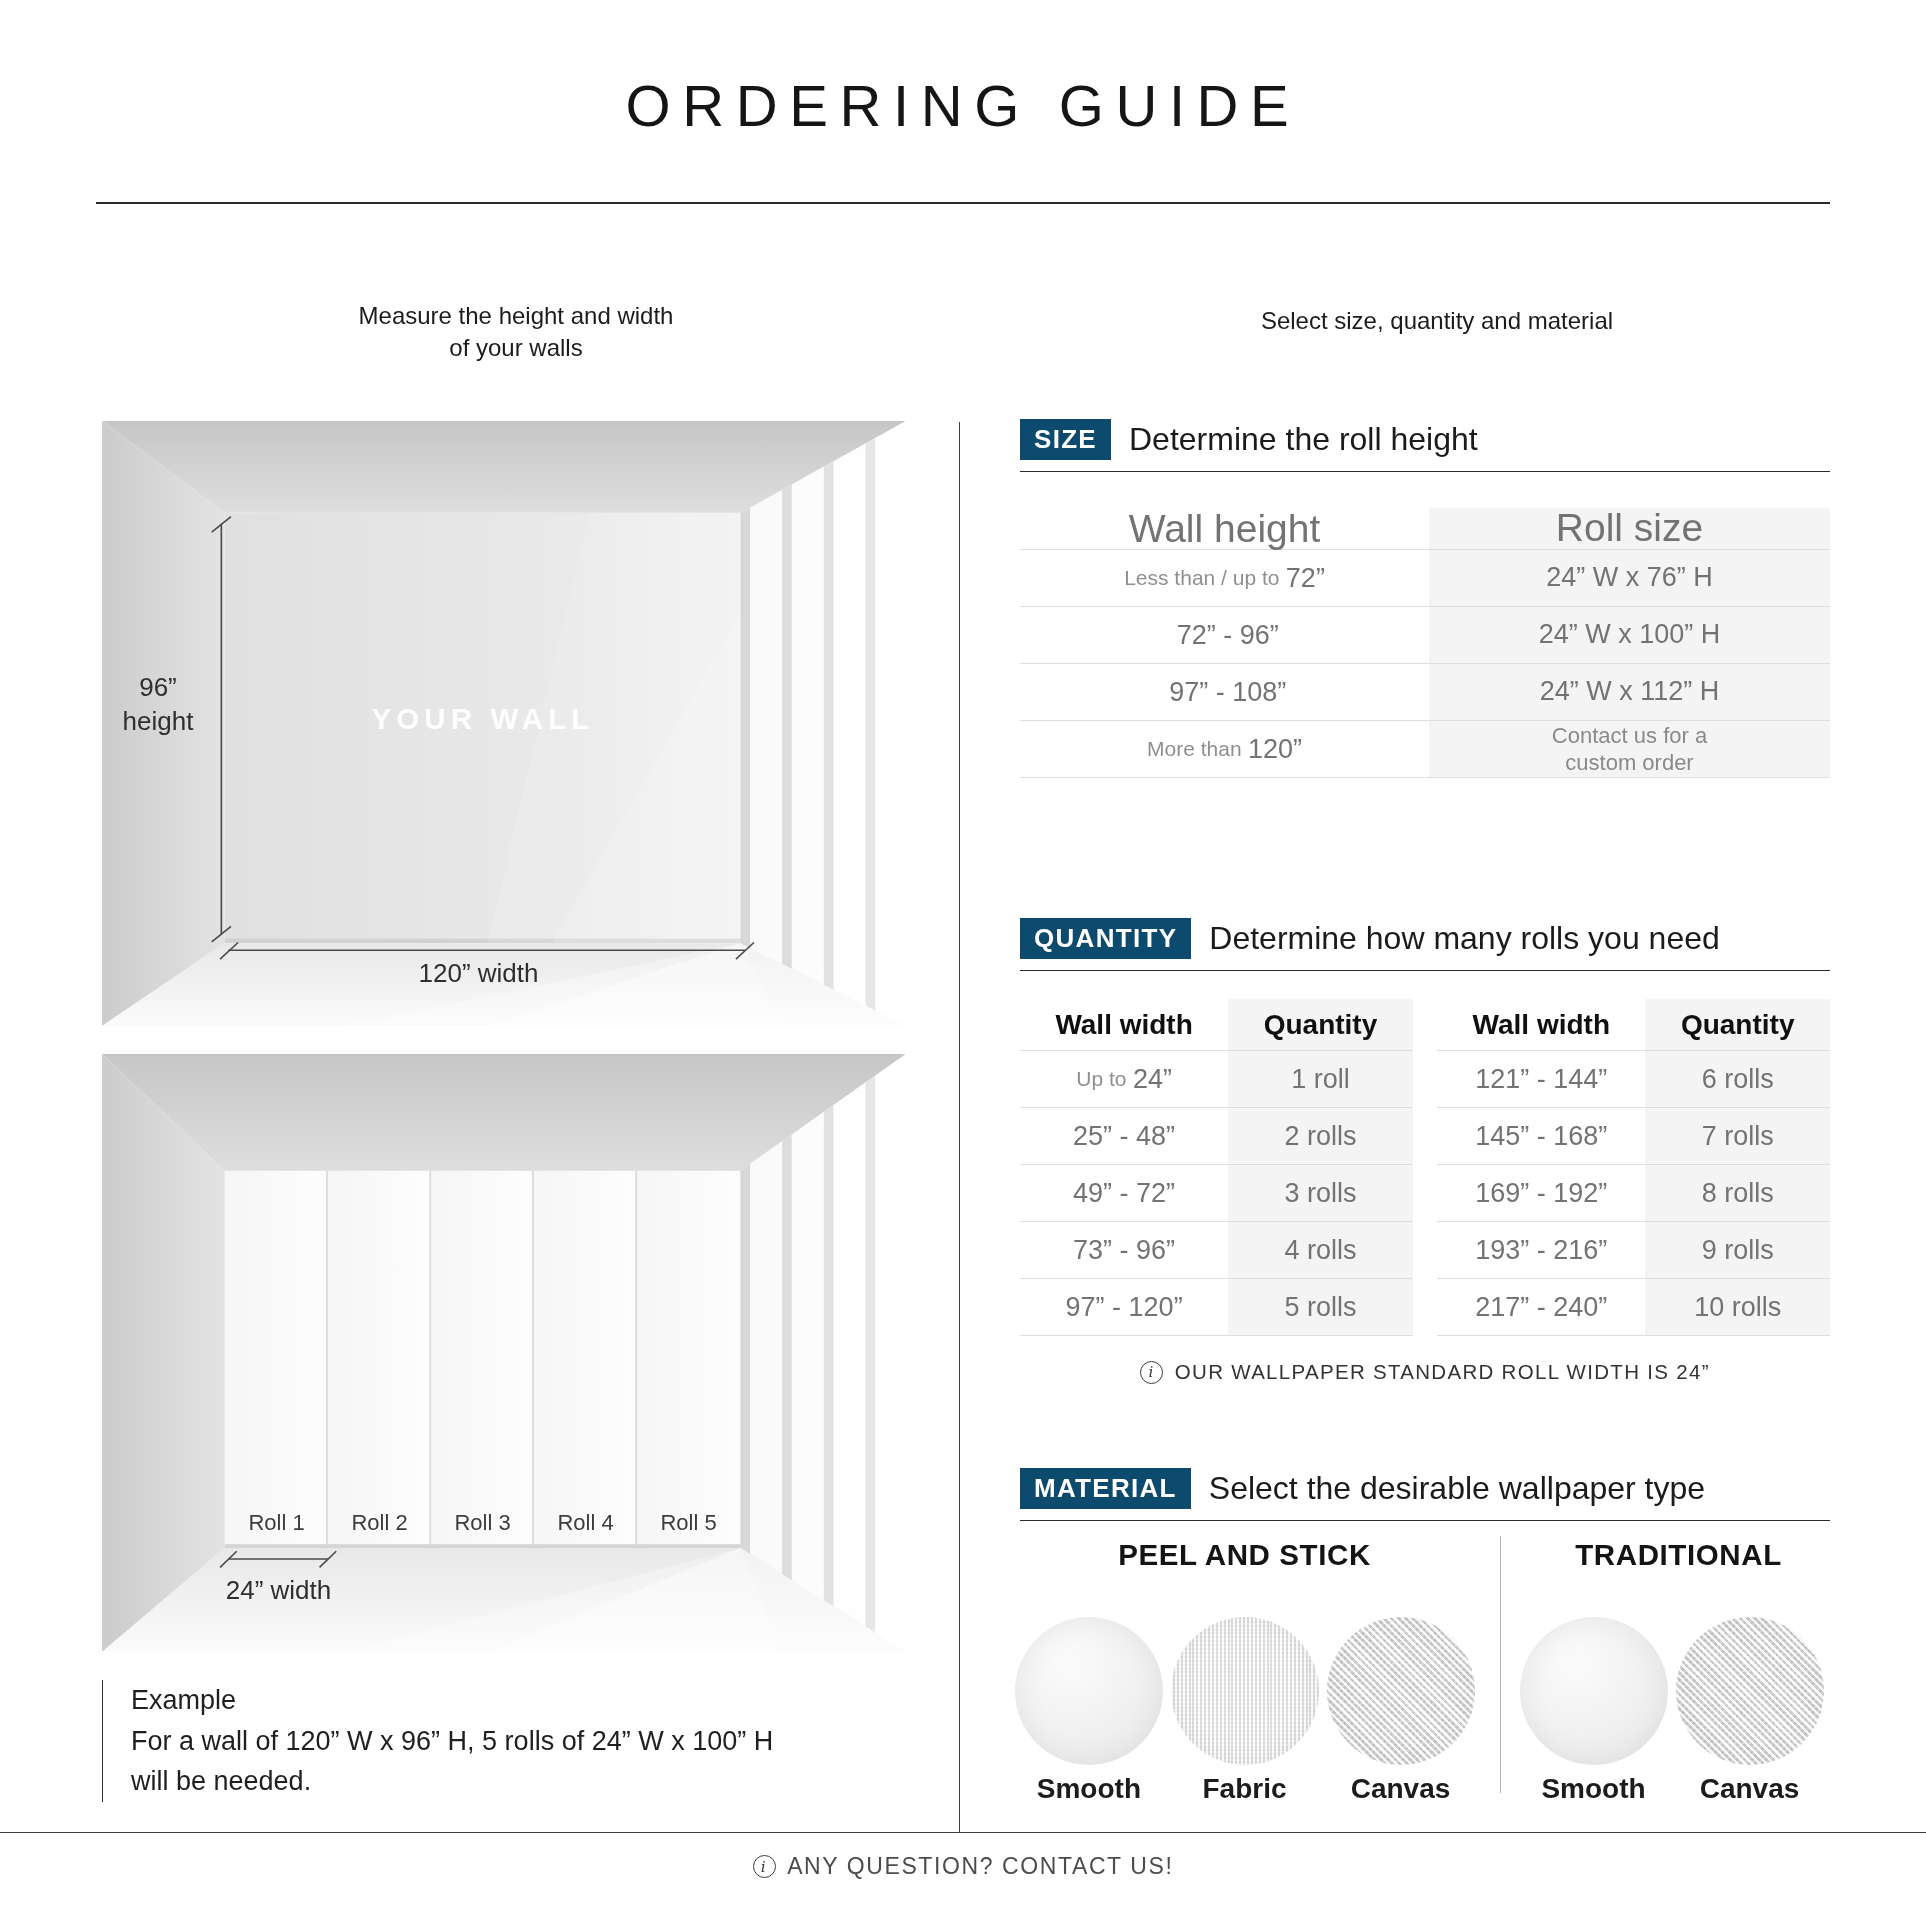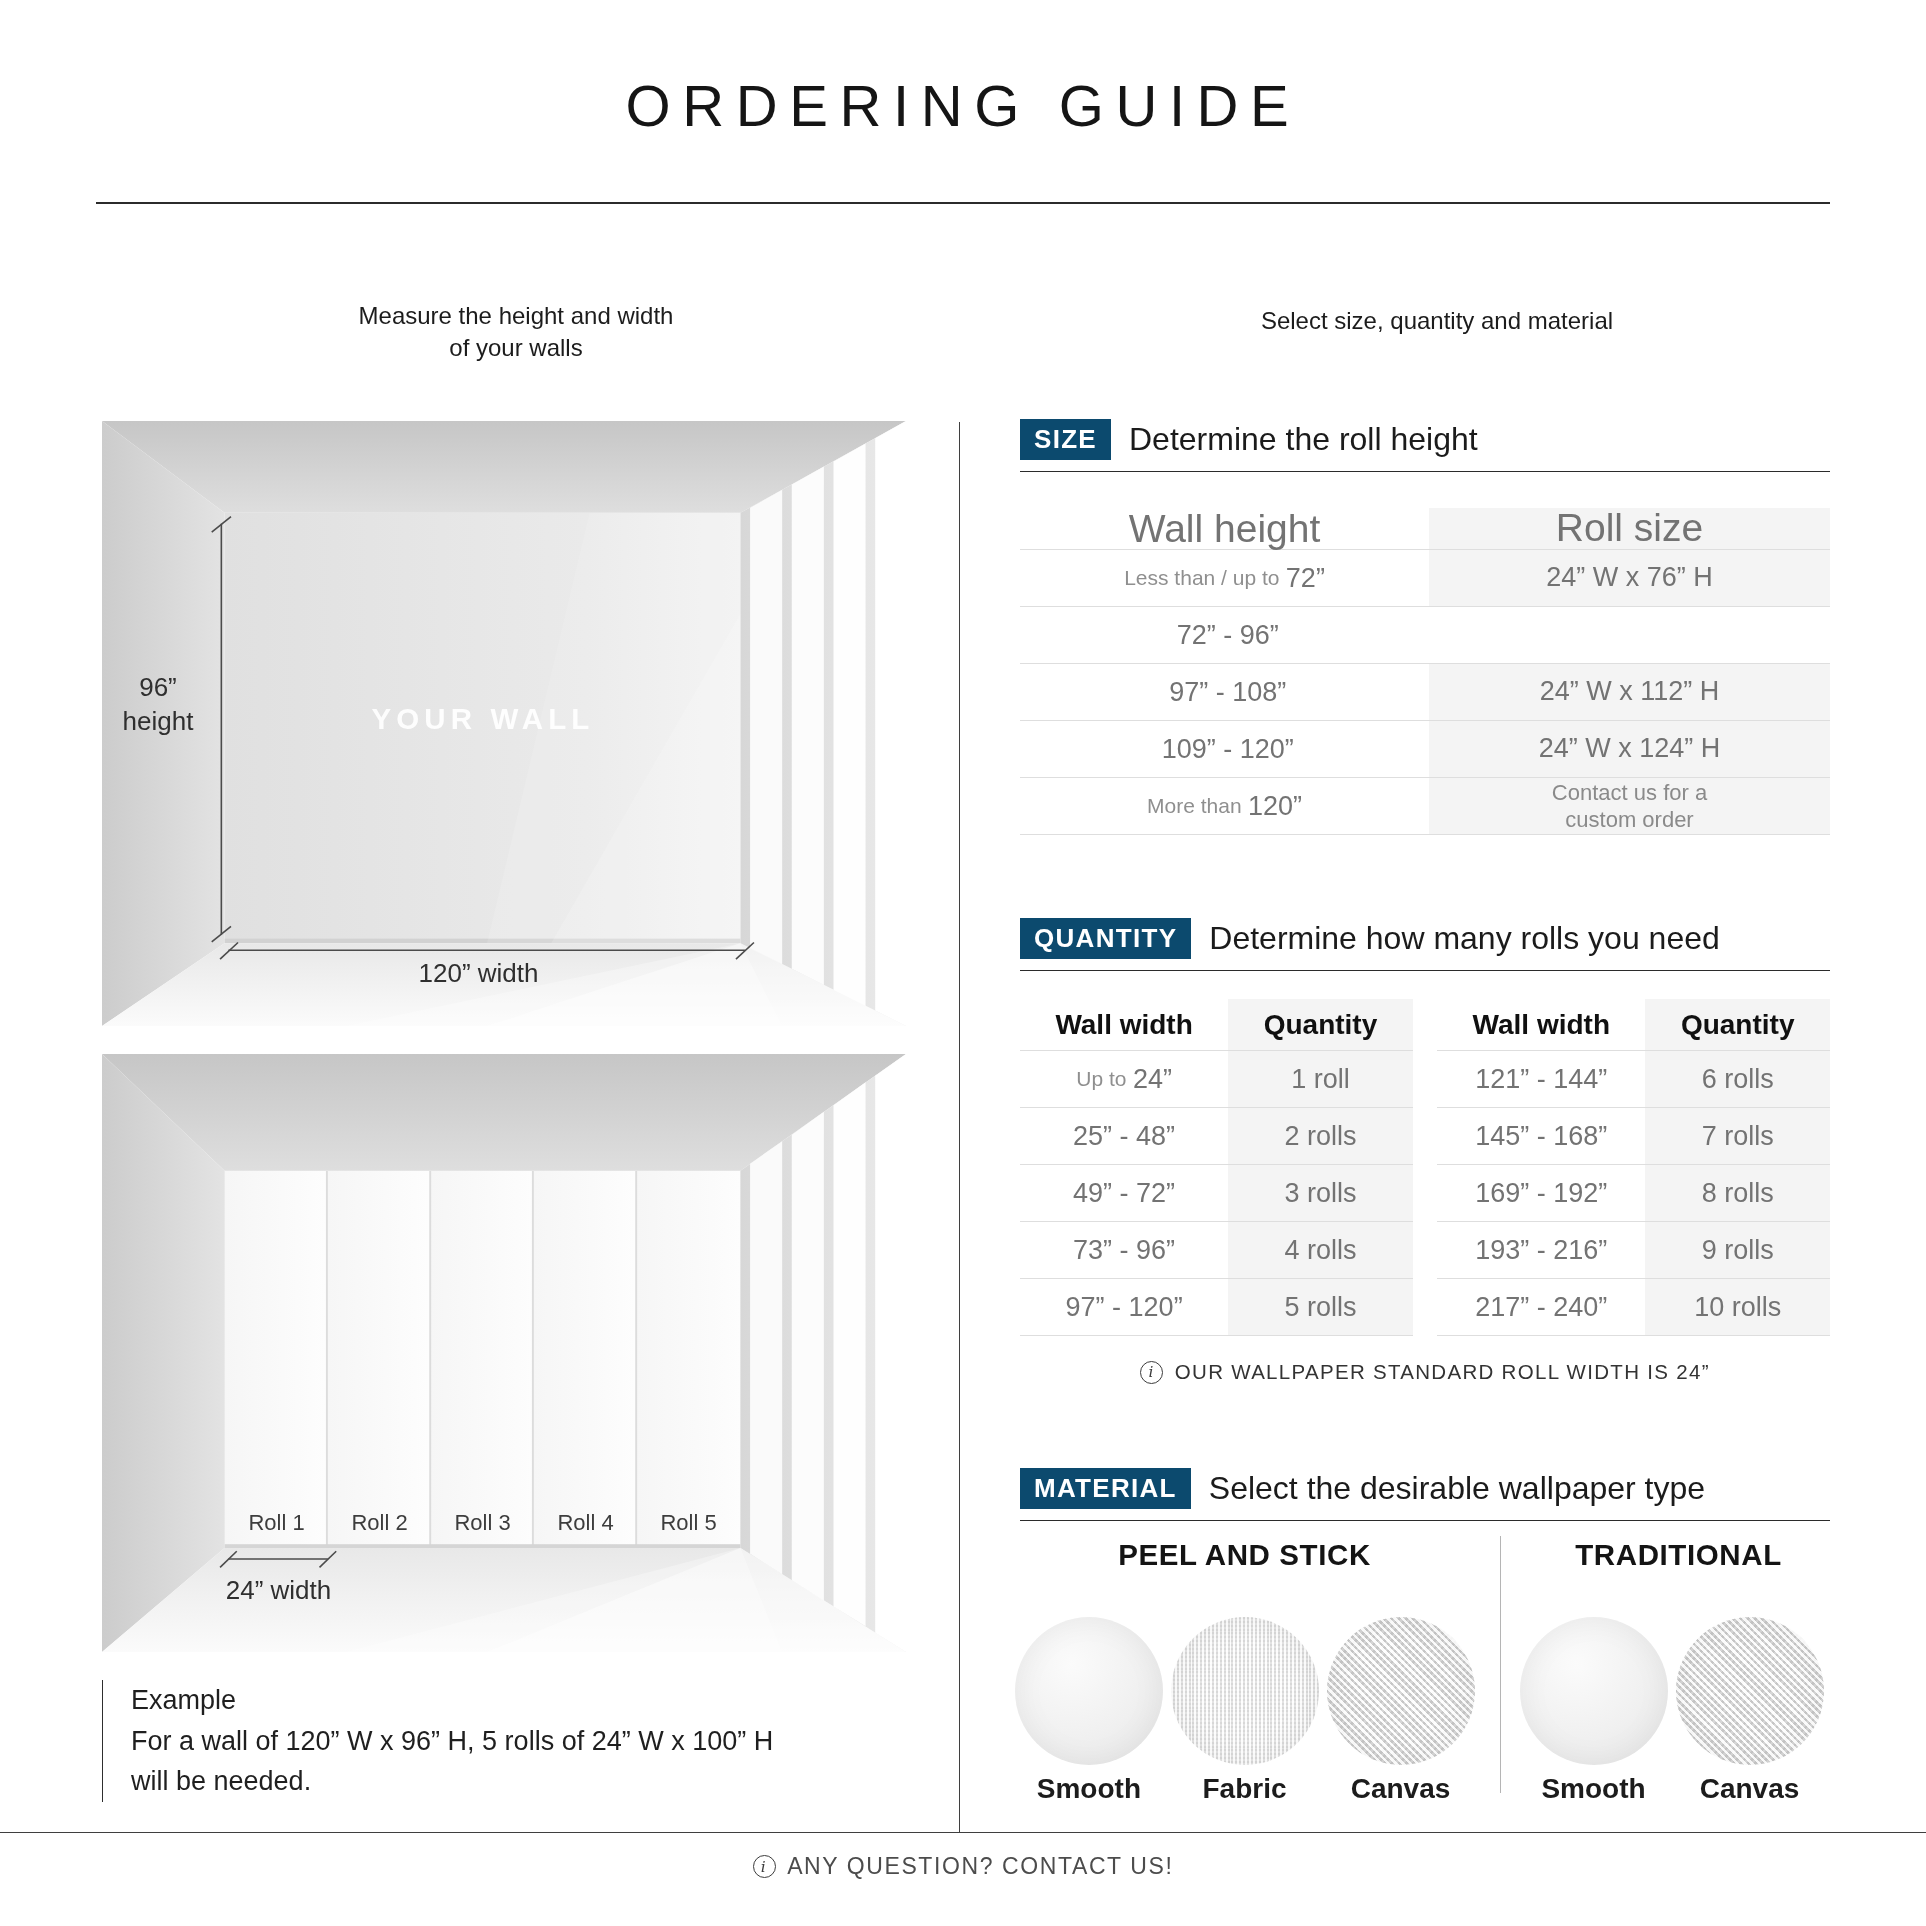--- a/index.html
+++ b/index.html
@@ -252,34 +252,28 @@
           <span class="pfx">Less than / up to</span>
           <span class="val">72”</span>
         </div>
         <div class="st-c2">24” W x 76” H</div>
       </div>
       <div class="st-row">
         <div class="st-c1">
           <span class="pfx"></span>
           <span class="val">72” - 96”</span>
         </div>
+        <div class="st-c2">24” W x 100” H</div>
       </div>
       <div class="st-row">
         <div class="st-c1">
           <span class="pfx"></span>
           <span class="val">97” - 108”</span>
         </div>
         <div class="st-c2">24” W x 112” H</div>
-      </div>
-      <div class="st-row">
-        <div class="st-c1">
-          <span class="pfx"></span>
-          <span class="val">109” - 120”</span>
-        </div>
-        <div class="st-c2">24” W x 124” H</div>
       </div>
       <div class="st-row">
         <div class="st-c1">
           <span class="pfx">More than</span>
           <span class="val">120”</span>
         </div>
         <div class="st-c2 small">Contact us for a
 custom order</div>
       </div>
     </div>

